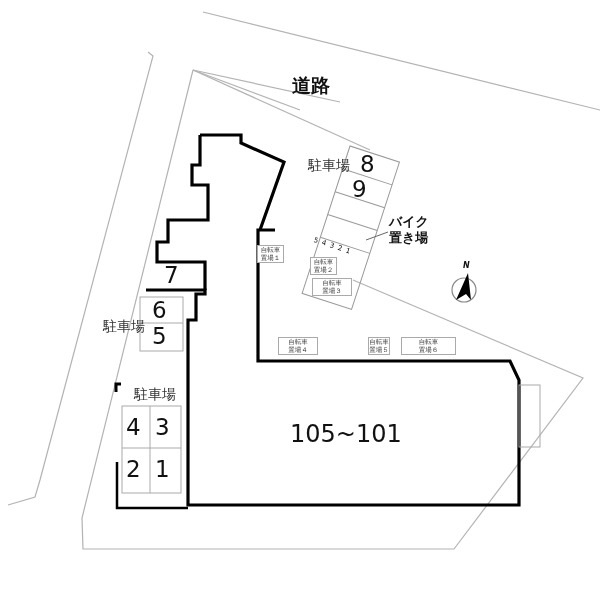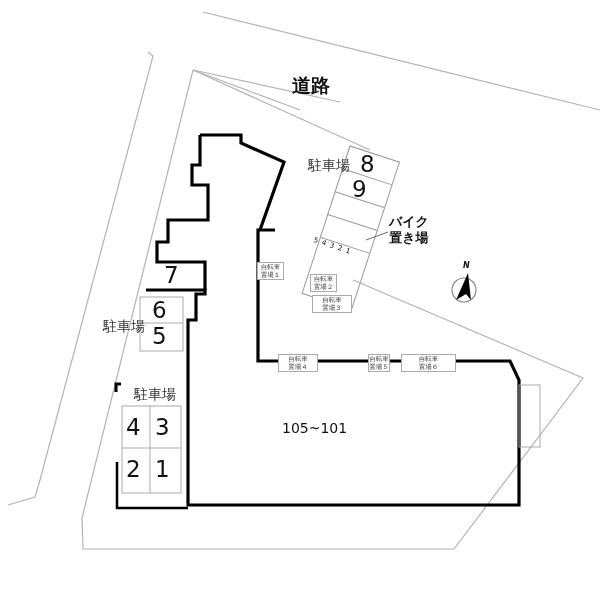--- a/index.html
+++ b/index.html
@@ -6,21 +6,21 @@
     body { width: 600px; height: 600px; overflow: hidden; position: relative;
            font-family: "DejaVu Sans", sans-serif; }
     svg { position: absolute; left: 0; top: 0; }
     .thin { fill: none; stroke: #b3b3b3; stroke-width: 1.2; }
     .thick { fill: none; stroke: #000; stroke-width: 3.2; stroke-linejoin: miter; }
     .box { fill: #fff; stroke: #aaaaaa; stroke-width: 1; }
     .lbl { position: absolute; color: #111; white-space: nowrap; }
     .big { font-size: 23px; font-family: "DejaVu Sans", sans-serif; line-height: 1; }
     .small { font-size: 14px; color: #333; }
     .tiny { font-size: 6.5px; line-height: 8px; color: #333; text-align: center; }
-    .bike { position: absolute; border: 1px solid #aaa; background: #fff; margin-top: 17px; }
+    .bike { position: absolute; border: 1px solid #aaa; background: #fff; }
   </style>
 </head>
 <body>
 
 <svg width="600" height="600" viewBox="0 0 600 600">
 
   <line class="thin" x1="203" y1="12" x2="600" y2="110"></line>
   <polyline class="thin" points="148,52 153,56 40,480 35,497 8,505"></polyline>
 
   <polygon class="thin" points="193,70 600,168 596,233 582,172 " style="display:none"></polygon>
@@ -64,21 +64,21 @@
     <polygon points="468,273 456,300 466,294 471,300" fill="#000"></polygon>
   </g>
 </svg>
 
 <div class="lbl" style="left:272px;top:73px;font-size:19px;font-weight:bold;margin-left:20px;">道路</div>
 
 <div class="lbl small" style="left:308px;top:157px;">駐車場</div>
 <div class="lbl big" style="left:360px;top:153px;">8</div>
 <div class="lbl big" style="left:352px;top:178px;">9</div>
 
-<div class="lbl" style="left:389px;top:214px;font-size:13px;line-height:16px;font-weight:bold;text-align:center;">
+<div class="lbl" style="left:389px;top:214px;font-size:13px;line-height:16px;font-weight:bold;">
   <div>バイク</div>
   <div>置き場</div>
 </div>
 <div class="lbl" style="left:315px;top:236px;font-size:7px;letter-spacing:4px;transform:rotate(18deg);transform-origin:left top;">
   <span>5</span><span>4</span><span>3</span><span>2</span><span>1</span>
 </div>
 
 <div class="bike tiny" style="left:257px;top:245px;width:25px;">
   <div>自転車</div>
   <div>置場１</div>
@@ -109,15 +109,15 @@
 <div class="lbl small" style="left:103px;top:318px;">駐車場</div>
 <div class="lbl big" style="left:152px;top:299px;">6</div>
 <div class="lbl big" style="left:152px;top:325px;">5</div>
 
 <div class="lbl small" style="left:134px;top:386px;">駐車場</div>
 <div class="lbl big" style="left:126px;top:416px;">4</div>
 <div class="lbl big" style="left:155px;top:416px;">3</div>
 <div class="lbl big" style="left:126px;top:458px;">2</div>
 <div class="lbl big" style="left:155px;top:458px;">1</div>
 
-<div class="lbl" style="left:282px;top:420px;font-size:14px;text-align:right;">105~101</div>
+<div class="lbl" style="left:290px;top:420px;font-size:24px;text-align:right;">105~101</div>
 
 <div class="lbl" style="left:463px;top:261px;font-size:8px;font-weight:bold;font-style:italic;">N</div>
 
 </body></html>

